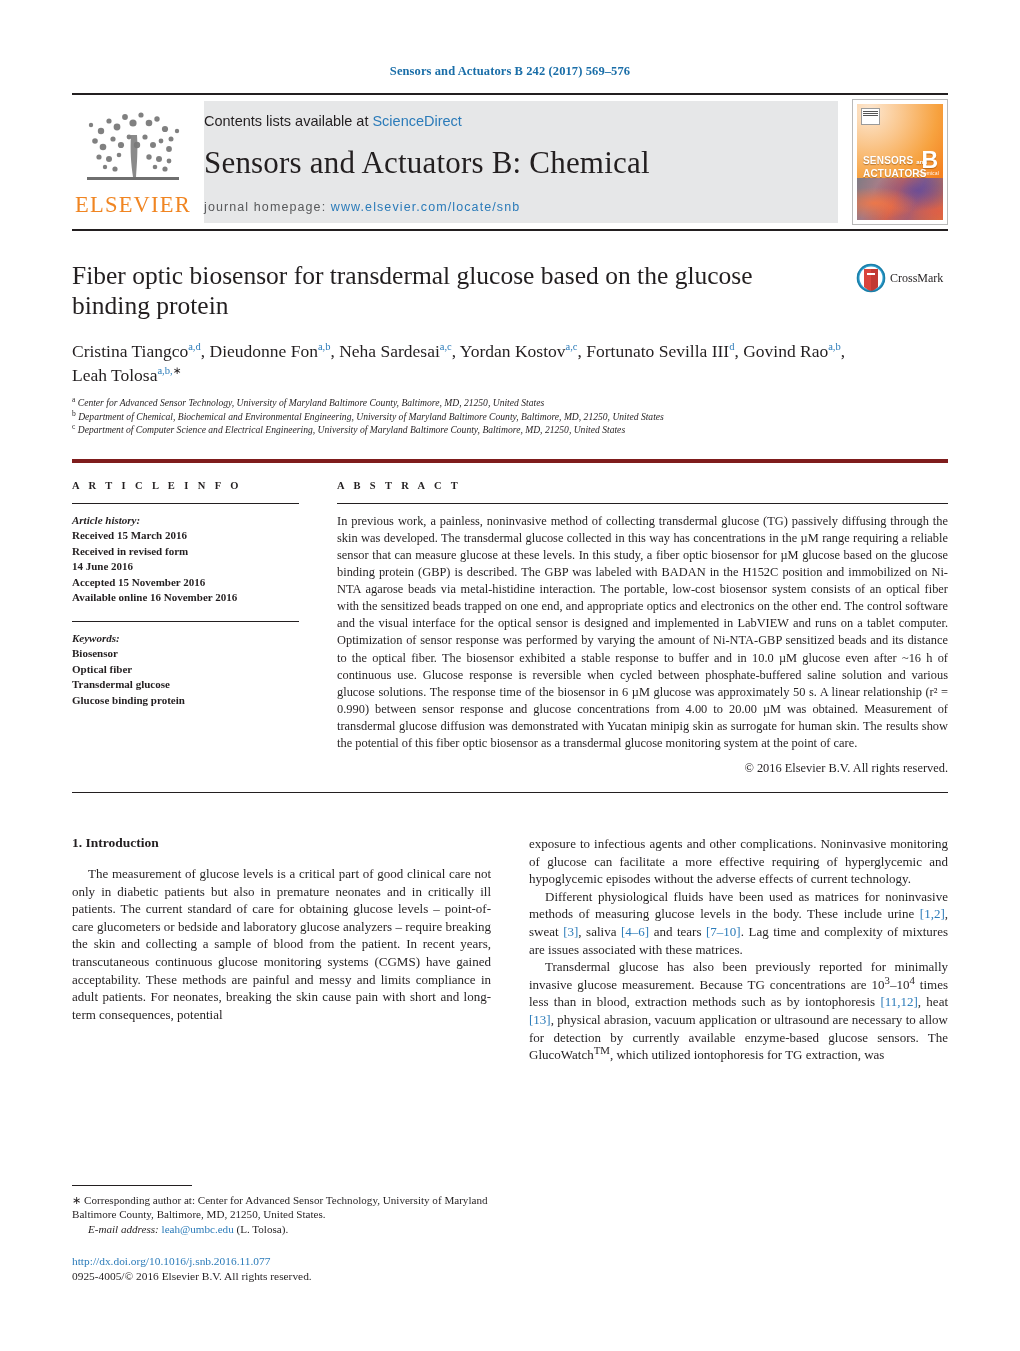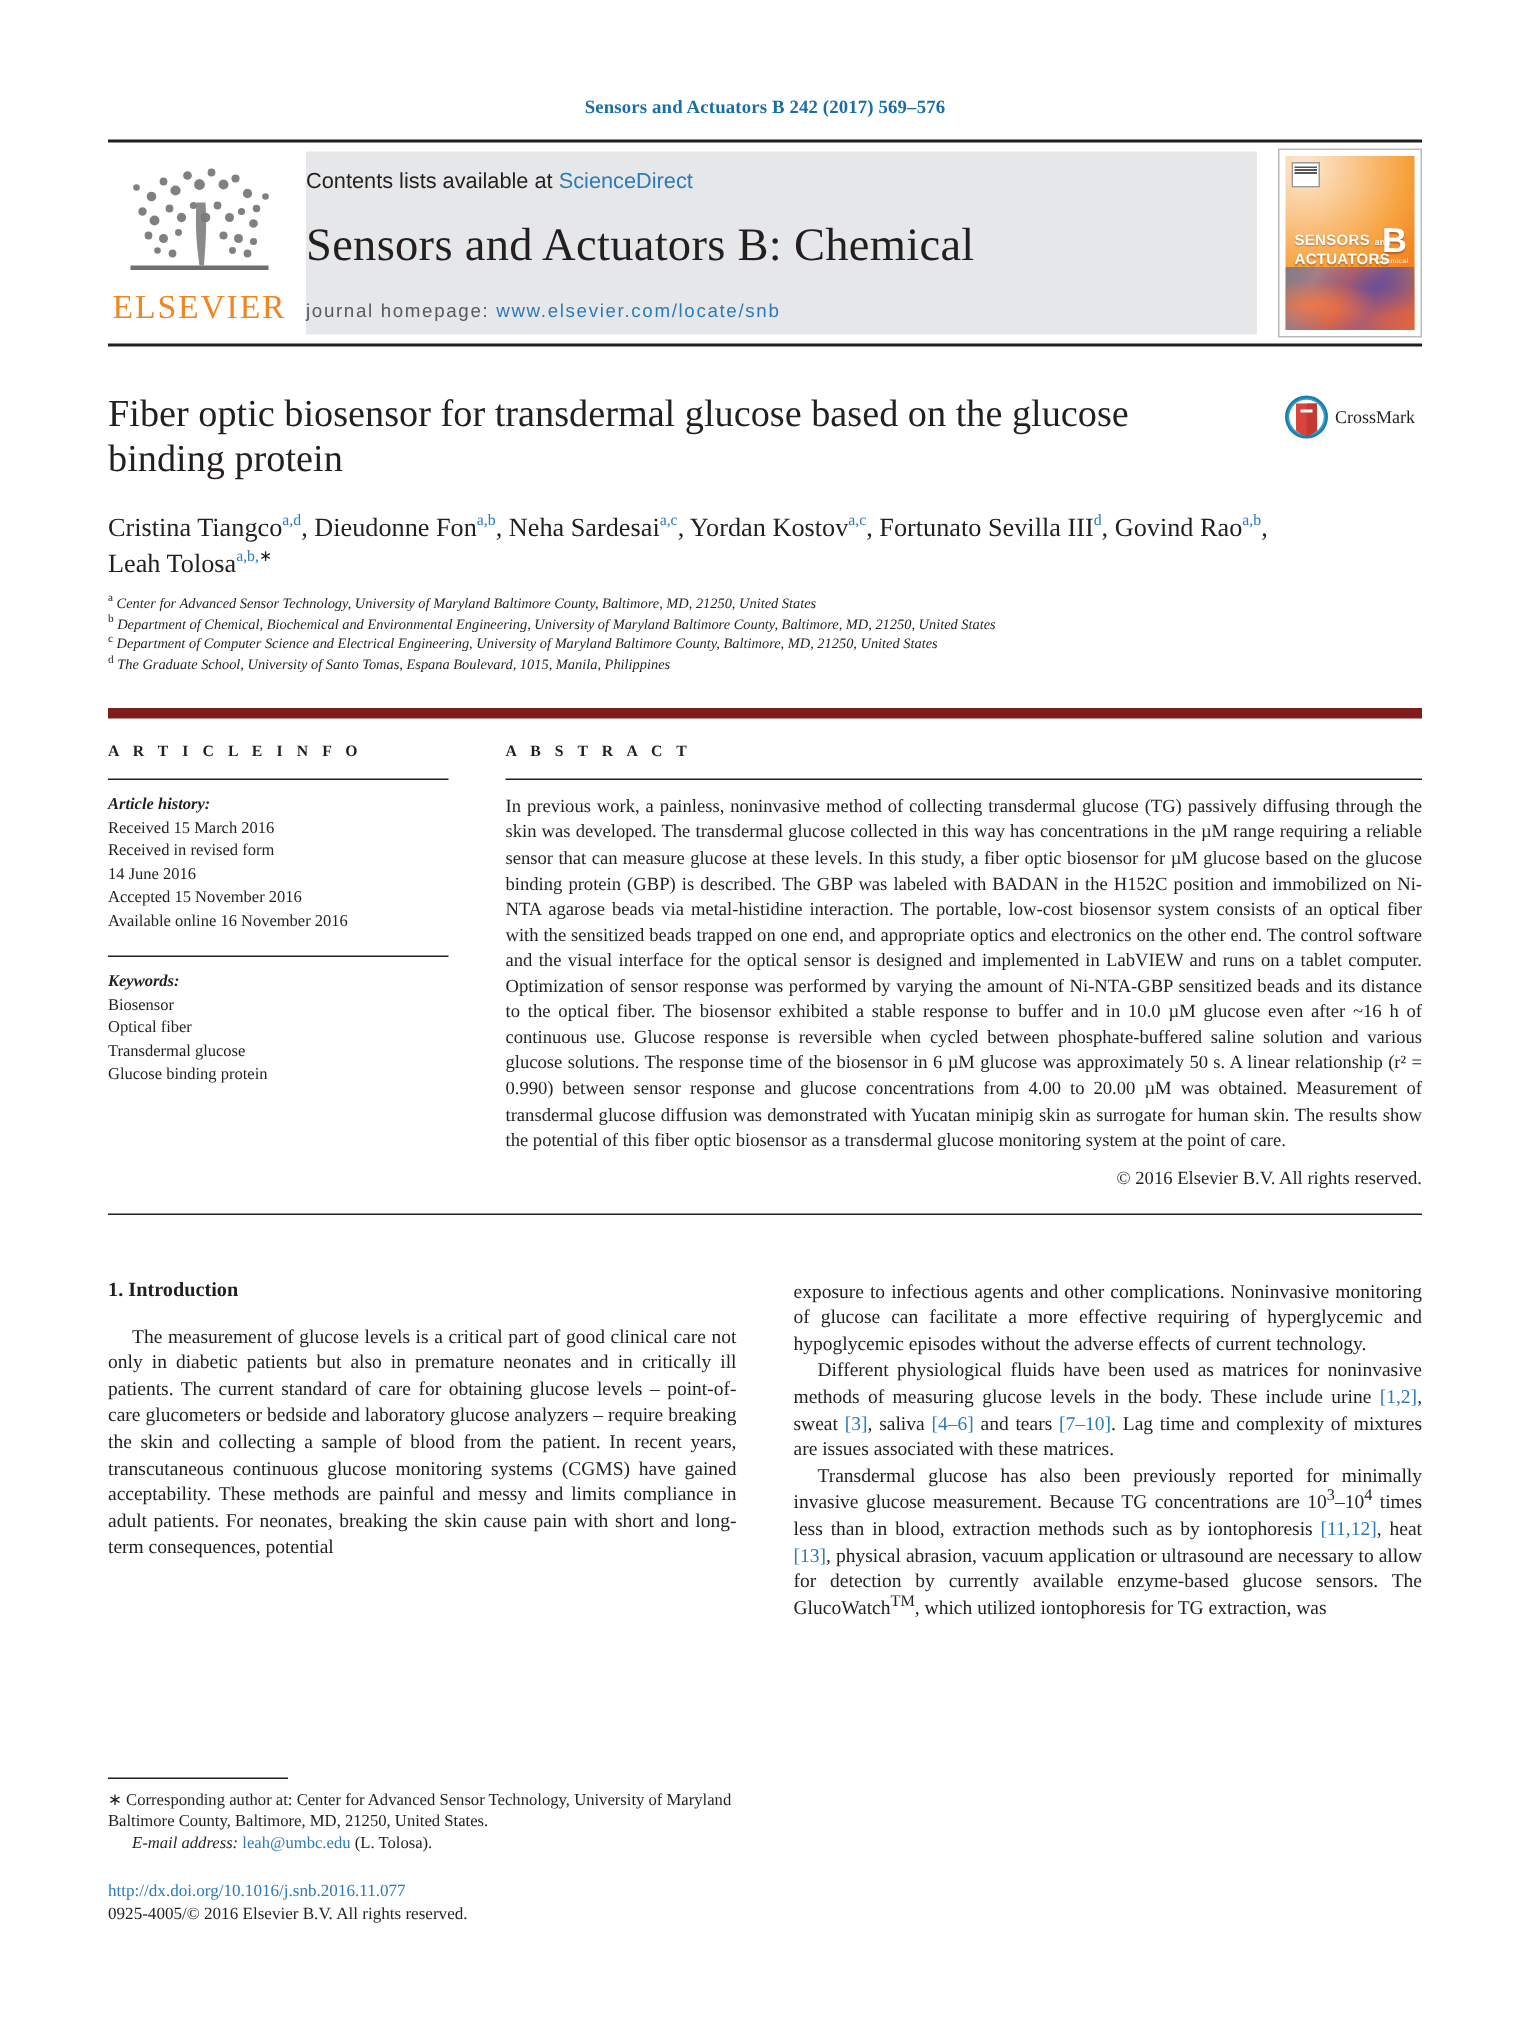--- a/index.html
+++ b/index.html
@@ -229,21 +229,21 @@
     font-style: italic;
     font-size: 9.6px;
     line-height: 13.6px;
     color: #231f20;
   }
   .affiliations sup { font-style: normal; font-size: 7.5px; }
 
   
   .info-abstract {
     margin-top: 22px;
-    border-top: 7px solid #7f1d1d;
+    border-top: 4px solid #7f1d1d;
     padding-top: 17px;
     display: flex;
     gap: 0;
   }
   .col-info {
     width: 255px;
     flex: 0 0 255px;
     padding-right: 28px;
     box-sizing: border-box;
   }
@@ -270,20 +270,21 @@
     font-weight: bold;
     font-size: 11px;
     line-height: 15.5px;
     color: #231f20;
   }
   .info-line {
     font-family: "Liberation Serif", serif;
     font-size: 11px;
     line-height: 15.5px;
     color: #231f20;
+    font-weight: bold;
   }
   .info-divider {
     border-top: 1px solid #231f20;
     margin: 15px 0 9px 0;
   }
   .abstract-body {
     font-family: "Liberation Serif", serif;
     font-size: 12.4px;
     line-height: 17.1px;
     text-align: justify;
@@ -457,21 +458,20 @@
       <span class="crossmark-word">CrossMark</span>
     </div>
   </div>
 
   <div class="authors" id="authors"><span>Cristina Tiangco</span><sup>a,d</sup>, <span>Dieudonne Fon</span><sup>a,b</sup>, <span>Neha Sardesai</span><sup>a,c</sup>, <span>Yordan Kostov</span><sup>a,c</sup>, <span>Fortunato Sevilla III</span><sup>d</sup>, <span>Govind Rao</span><sup>a,b</sup>, <span>Leah Tolosa</span><sup>a,b,</sup><sup class="star">∗</sup></div>
 
   <div class="affiliations" id="affiliations">
       <div><sup>a</sup><span> Center for Advanced Sensor Technology, University of Maryland Baltimore County, Baltimore, MD, 21250, United States</span></div>
       <div><sup>b</sup><span> Department of Chemical, Biochemical and Environmental Engineering, University of Maryland Baltimore County, Baltimore, MD, 21250, United States</span></div>
       <div><sup>c</sup><span> Department of Computer Science and Electrical Engineering, University of Maryland Baltimore County, Baltimore, MD, 21250, United States</span></div>
-      <div><sup>d</sup><span> The Graduate School, University of Santo Tomas, Espana Boulevard, 1015, Manila, Philippines</span></div>
     </div>
 
   <div class="info-abstract">
 
     <div class="col-info">
       <div class="section-kicker">A R T I C L E   I N F O</div>
       <div class="rule-under-kicker"></div>
       <div class="info-head">Article history:</div>
       <div id="history-lines">
           <div class="info-line">Received 15 March 2016</div>

